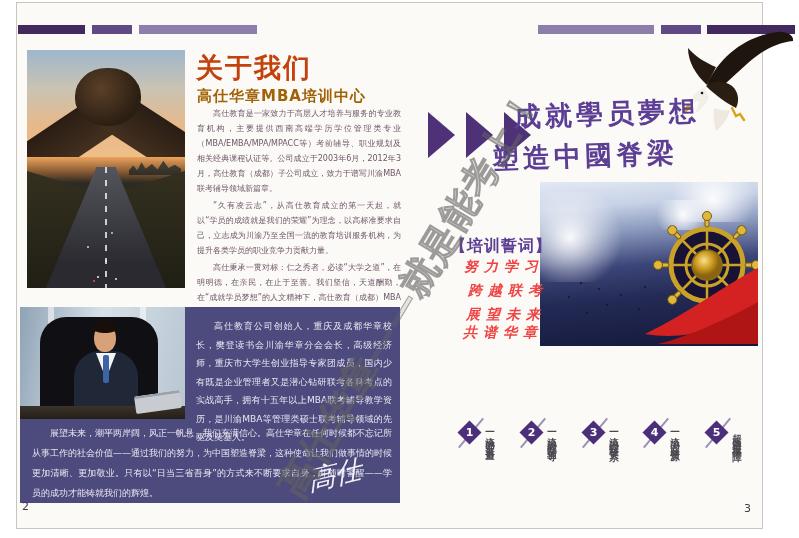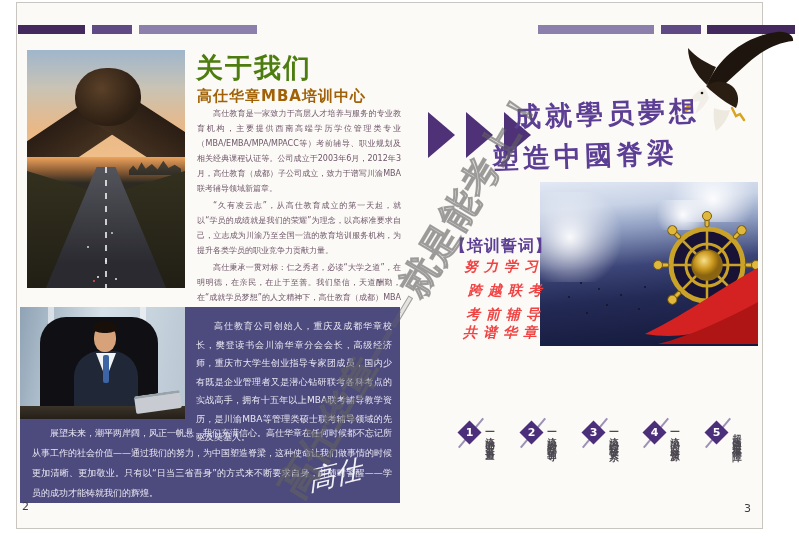--- a/index.html
+++ b/index.html
@@ -34,21 +34,21 @@
   .hp-trees.r { right:0; clip-path:polygon(0 18%,100% 0,100% 100%,22% 100%); }
   .hp-road { position:absolute; left:0; top:10px; bottom:0; width:100%;
              clip-path:polygon(44% 0,56% 0,88% 100%,12% 100%);
              background:linear-gradient(180deg,#54545c,#2a2a30 80%); }
   .hp-lane { position:absolute; left:49.3%; top:10px; bottom:0; width:2px;
              background:repeating-linear-gradient(180deg,rgba(255,255,255,.75) 0 6px,rgba(255,255,255,0) 6px 13px); }
   .hp-cars { position:absolute; left:70px; bottom:10px; width:2px; height:2px; background:#f3f3f3; border-radius:50%;
              box-shadow:8px -16px 0 #e8e8e8, -10px -30px 0 #d8d8d8, 14px -44px 0 #cfcfcf, -4px 4px 0 #e25a4a, 18px 2px 0 #e8e8e8; }
 
   
-  .about-title { left:196px; top:50px; font-size:27px; font-weight:bold; color:#4d7c0f; letter-spacing:2px; }
+  .about-title { left:196px; top:50px; font-size:27px; font-weight:bold; color:#c2410c; letter-spacing:2px; }
   .about-sub   { left:197px; top:87px; font-size:15px; font-weight:bold; color:#a16207; letter-spacing:1px; }
   .about-body  { left:197px; top:106px; width:204px; font-size:8px; line-height:15px; color:#6d5668;
                  text-align:justify; }
   .about-body p { text-indent:2em; margin-bottom:2px; }
 
   
   .founder-box { left:20px; top:307px; width:380px; height:196px; background:#4d4a7d; }
   .founder-photo { position:absolute; left:0; top:0; width:165px; height:112px; overflow:hidden;
                    background:linear-gradient(100deg,#8fa3b5 0%,#d6e0e8 45%,#b8c6d2 100%); }
   .fp-win { position:absolute; top:0; bottom:30%; width:6px; background:rgba(255,255,255,.55); }
@@ -250,21 +250,21 @@
     <svg style="position:absolute;left:0;top:0;" width="218" height="164" viewBox="0 0 218 164">
       <path d="M218,86 C190,100 150,130 105,152 C140,158 180,150 218,128 Z" fill="#d42222"></path>
       <path d="M218,120 C185,138 150,154 118,162 L218,162 Z" fill="#b01515"></path>
     </svg>
   </div>
 
 
   <div class="abs oath-title">【培训誓词】</div>
   <div class="abs oath-item" style="left:464px;top:258px;">努力学习</div>
   <div class="abs oath-item" style="left:468px;top:282px;">跨越联考</div>
-  <div class="abs oath-item" style="left:466px;top:306px;">考前辅导</div>
+  <div class="abs oath-item" style="left:466px;top:306px;">展望未来</div>
   <div class="abs oath-item" style="left:463px;top:324px;">共谱华章</div>
 
 
   <div class="abs brand-item" style="left:459px;">
     <div class="bi-slash"></div>
     <div class="bi-diamond"></div>
     <div class="bi-num">1</div>
     <div class="bi-label">一流的师资力量</div>
   </div>
   <div class="abs brand-item" style="left:521px;">

